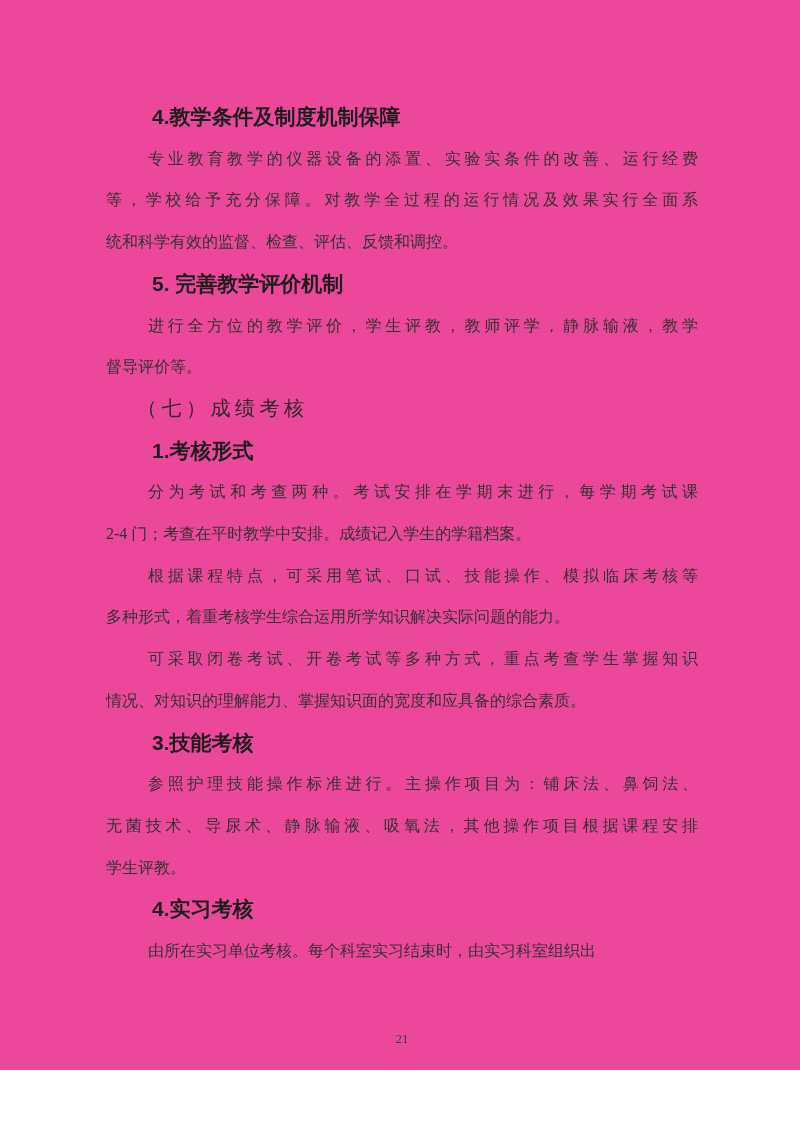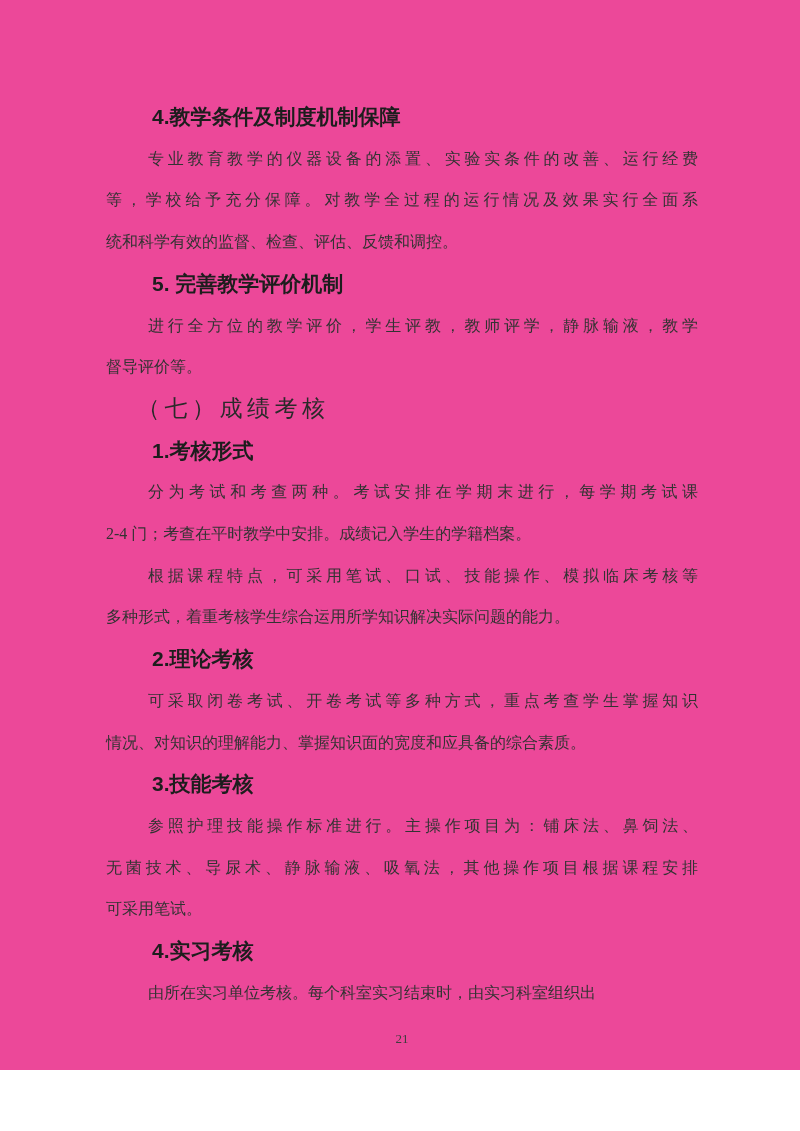--- a/index.html
+++ b/index.html
@@ -33,21 +33,21 @@
   }
   .h-num {
     font-family: "Liberation Sans", "DejaVu Sans", sans-serif;
     font-weight: bold;
     font-size: 21px;
     color: #1d1d1d;
     padding-left: 46px;
   }
   .h-kai {
     font-family: Liberation Sans, sans-serif;
-    font-size: 23px;
+    font-size: 20px;
     color: #2a2a2a;
     padding-left: 31px;
     letter-spacing: 4.5px;
   }
   .footer {
     position: absolute;
     left: 106px;
     top: 1031px;
     width: 592px;
     text-align: center;
@@ -67,26 +67,25 @@
       <div class="ln body-ln">统和科学有效的监督、检查、评估、反馈和调控。</div>
       <div class="ln h-num">5. 完善教学评价机制</div>
       <div class="ln body-ln first fill">进行全方位的教学评价，学生评教，教师评学，静脉输液，教学</div>
       <div class="ln body-ln">督导评价等。</div>
       <div class="ln h-kai">（七）成绩考核</div>
       <div class="ln h-num">1.考核形式</div>
       <div class="ln body-ln first fill">分为考试和考查两种。考试安排在学期末进行，每学期考试课</div>
       <div class="ln body-ln">2-4 门；考查在平时教学中安排。成绩记入学生的学籍档案。</div>
       <div class="ln body-ln first fill">根据课程特点，可采用笔试、口试、技能操作、模拟临床考核等</div>
       <div class="ln body-ln">多种形式，着重考核学生综合运用所学知识解决实际问题的能力。</div>
-      <div class="ln h-num">2.理论考核</div>
       <div class="ln body-ln first fill">可采取闭卷考试、开卷考试等多种方式，重点考查学生掌握知识</div>
       <div class="ln body-ln">情况、对知识的理解能力、掌握知识面的宽度和应具备的综合素质。</div>
       <div class="ln h-num">3.技能考核</div>
       <div class="ln body-ln first fill">参照护理技能操作标准进行。主操作项目为：铺床法、鼻饲法、</div>
       <div class="ln body-ln fill">无菌技术、导尿术、静脉输液、吸氧法，其他操作项目根据课程安排</div>
-      <div class="ln body-ln">可采用笔试。</div>
+      <div class="ln body-ln">学生评教。</div>
       <div class="ln h-num">4.实习考核</div>
       <div class="ln body-ln first">由所在实习单位考核。每个科室实习结束时，由实习科室组织出</div>
     </div>
   <div class="footer">
     <span>21</span>
   </div>
 </div>
 
 </body></html>

